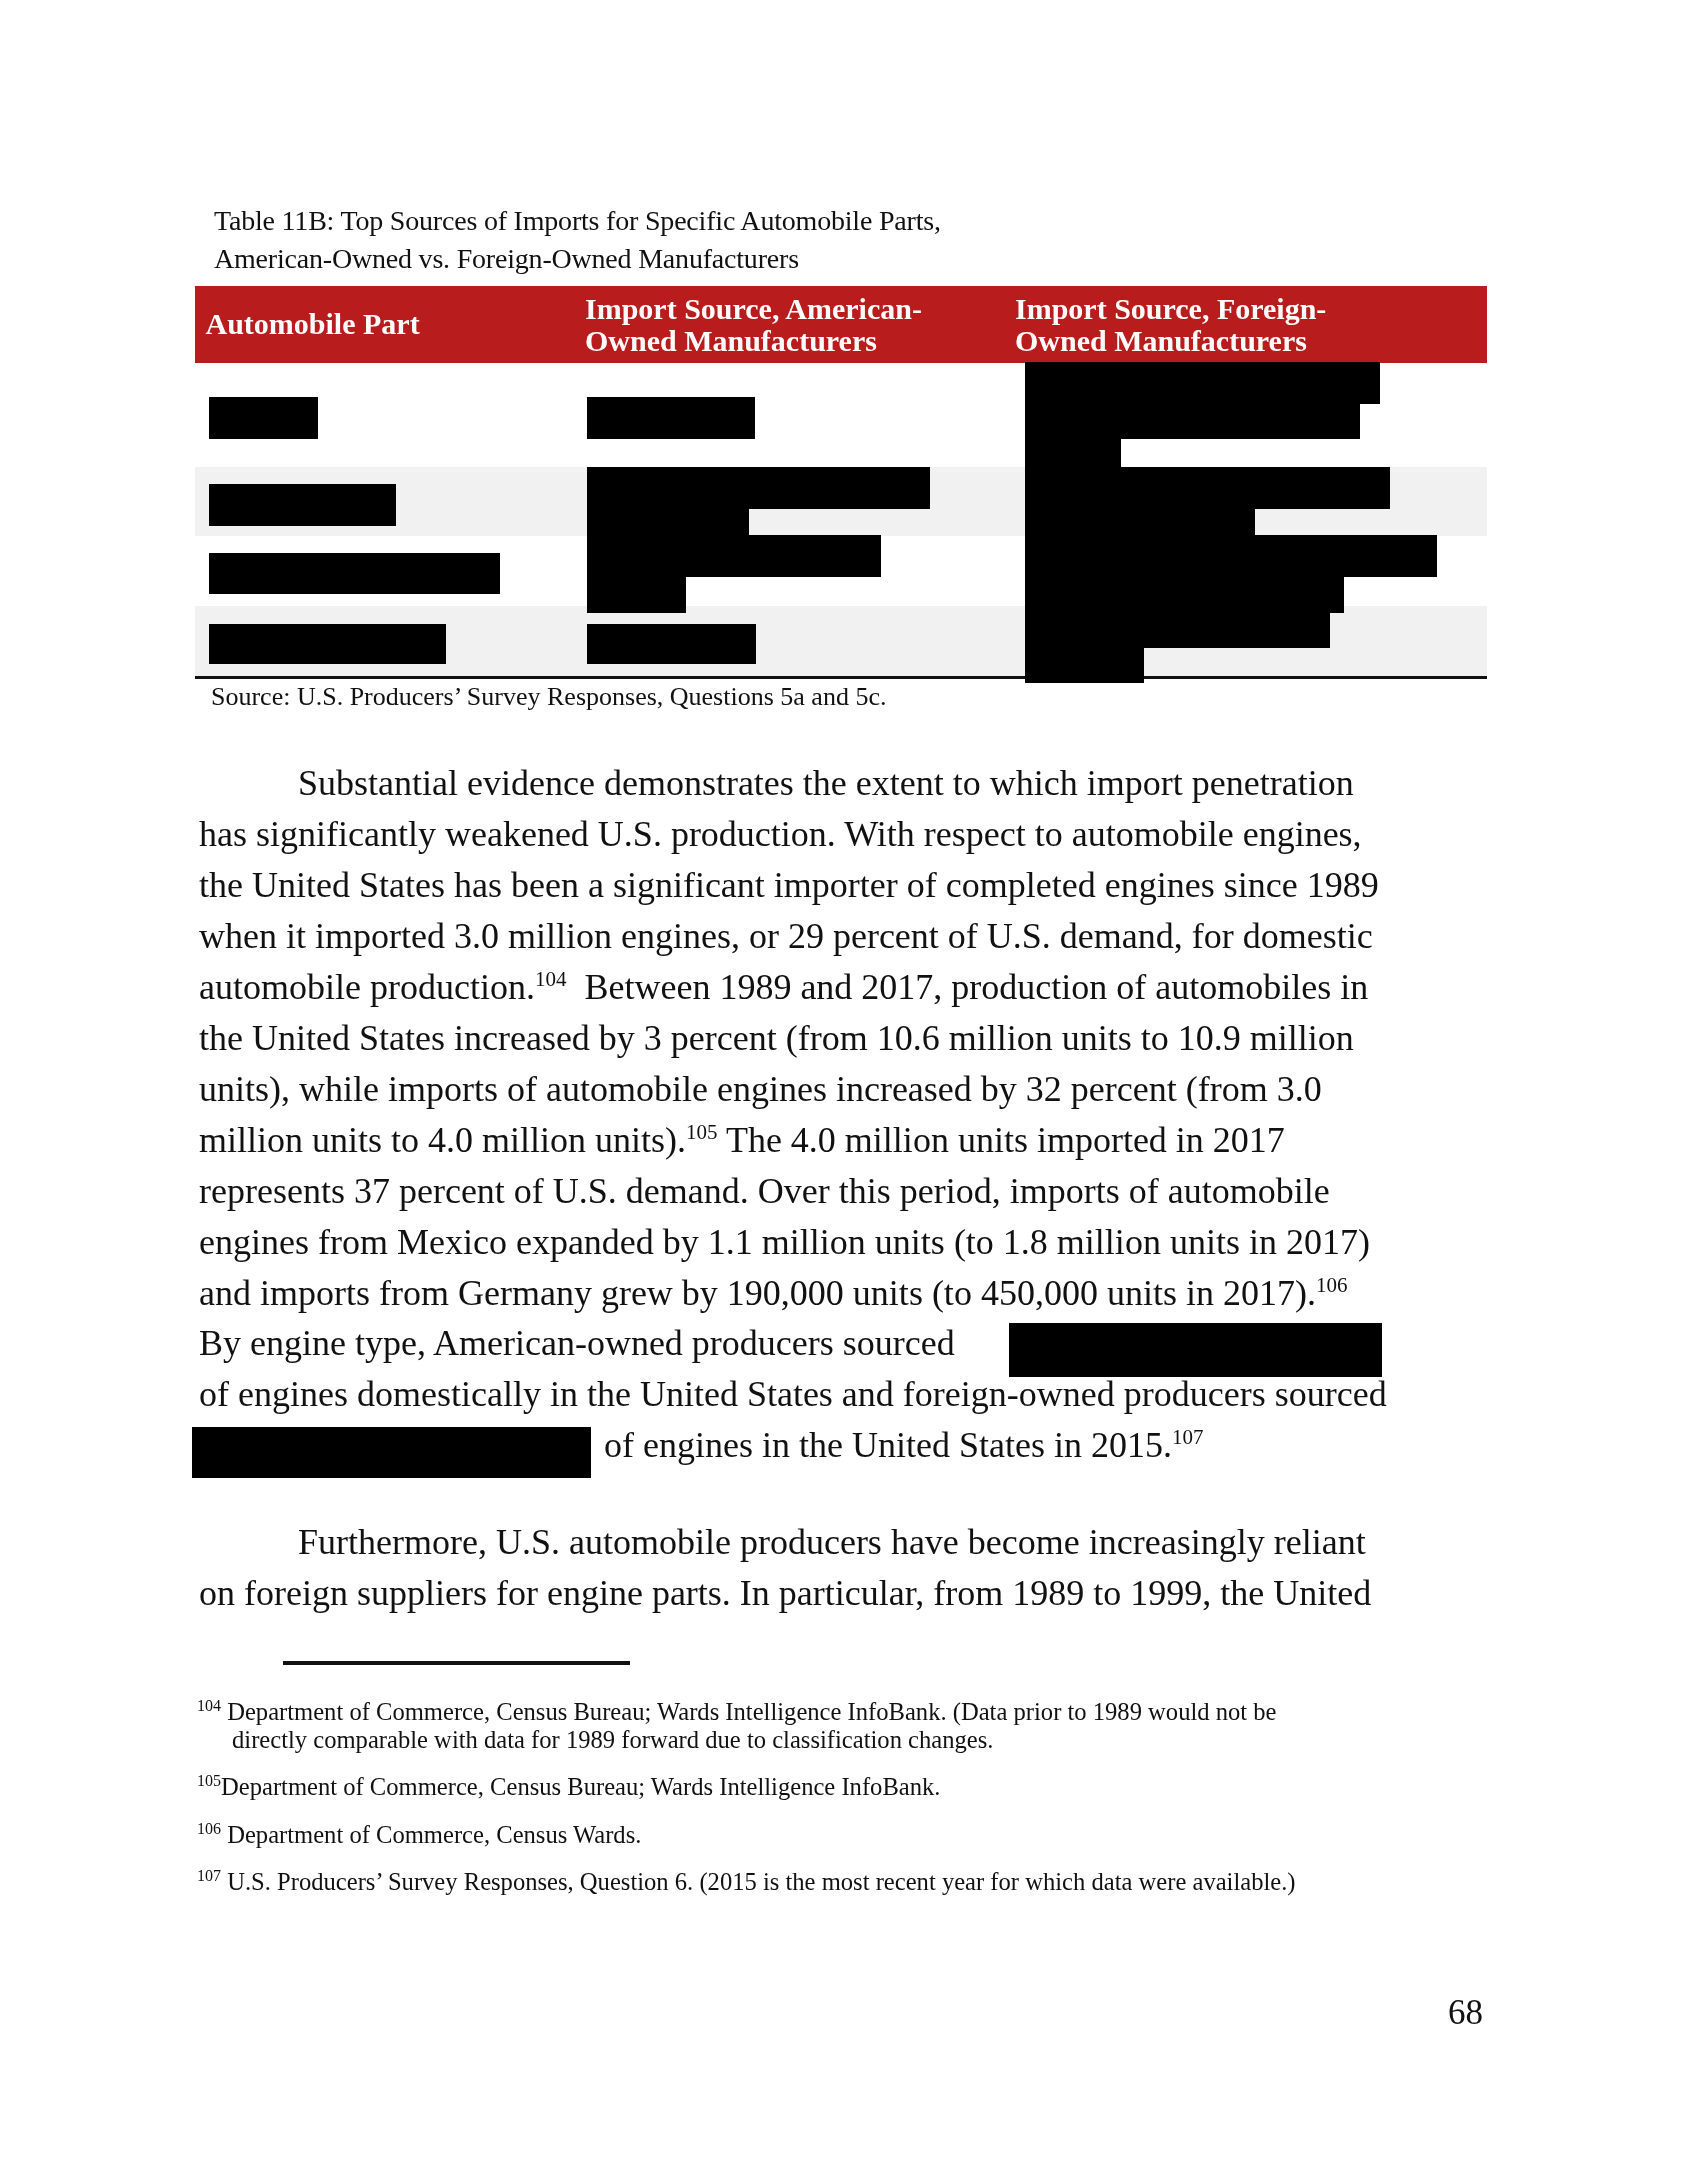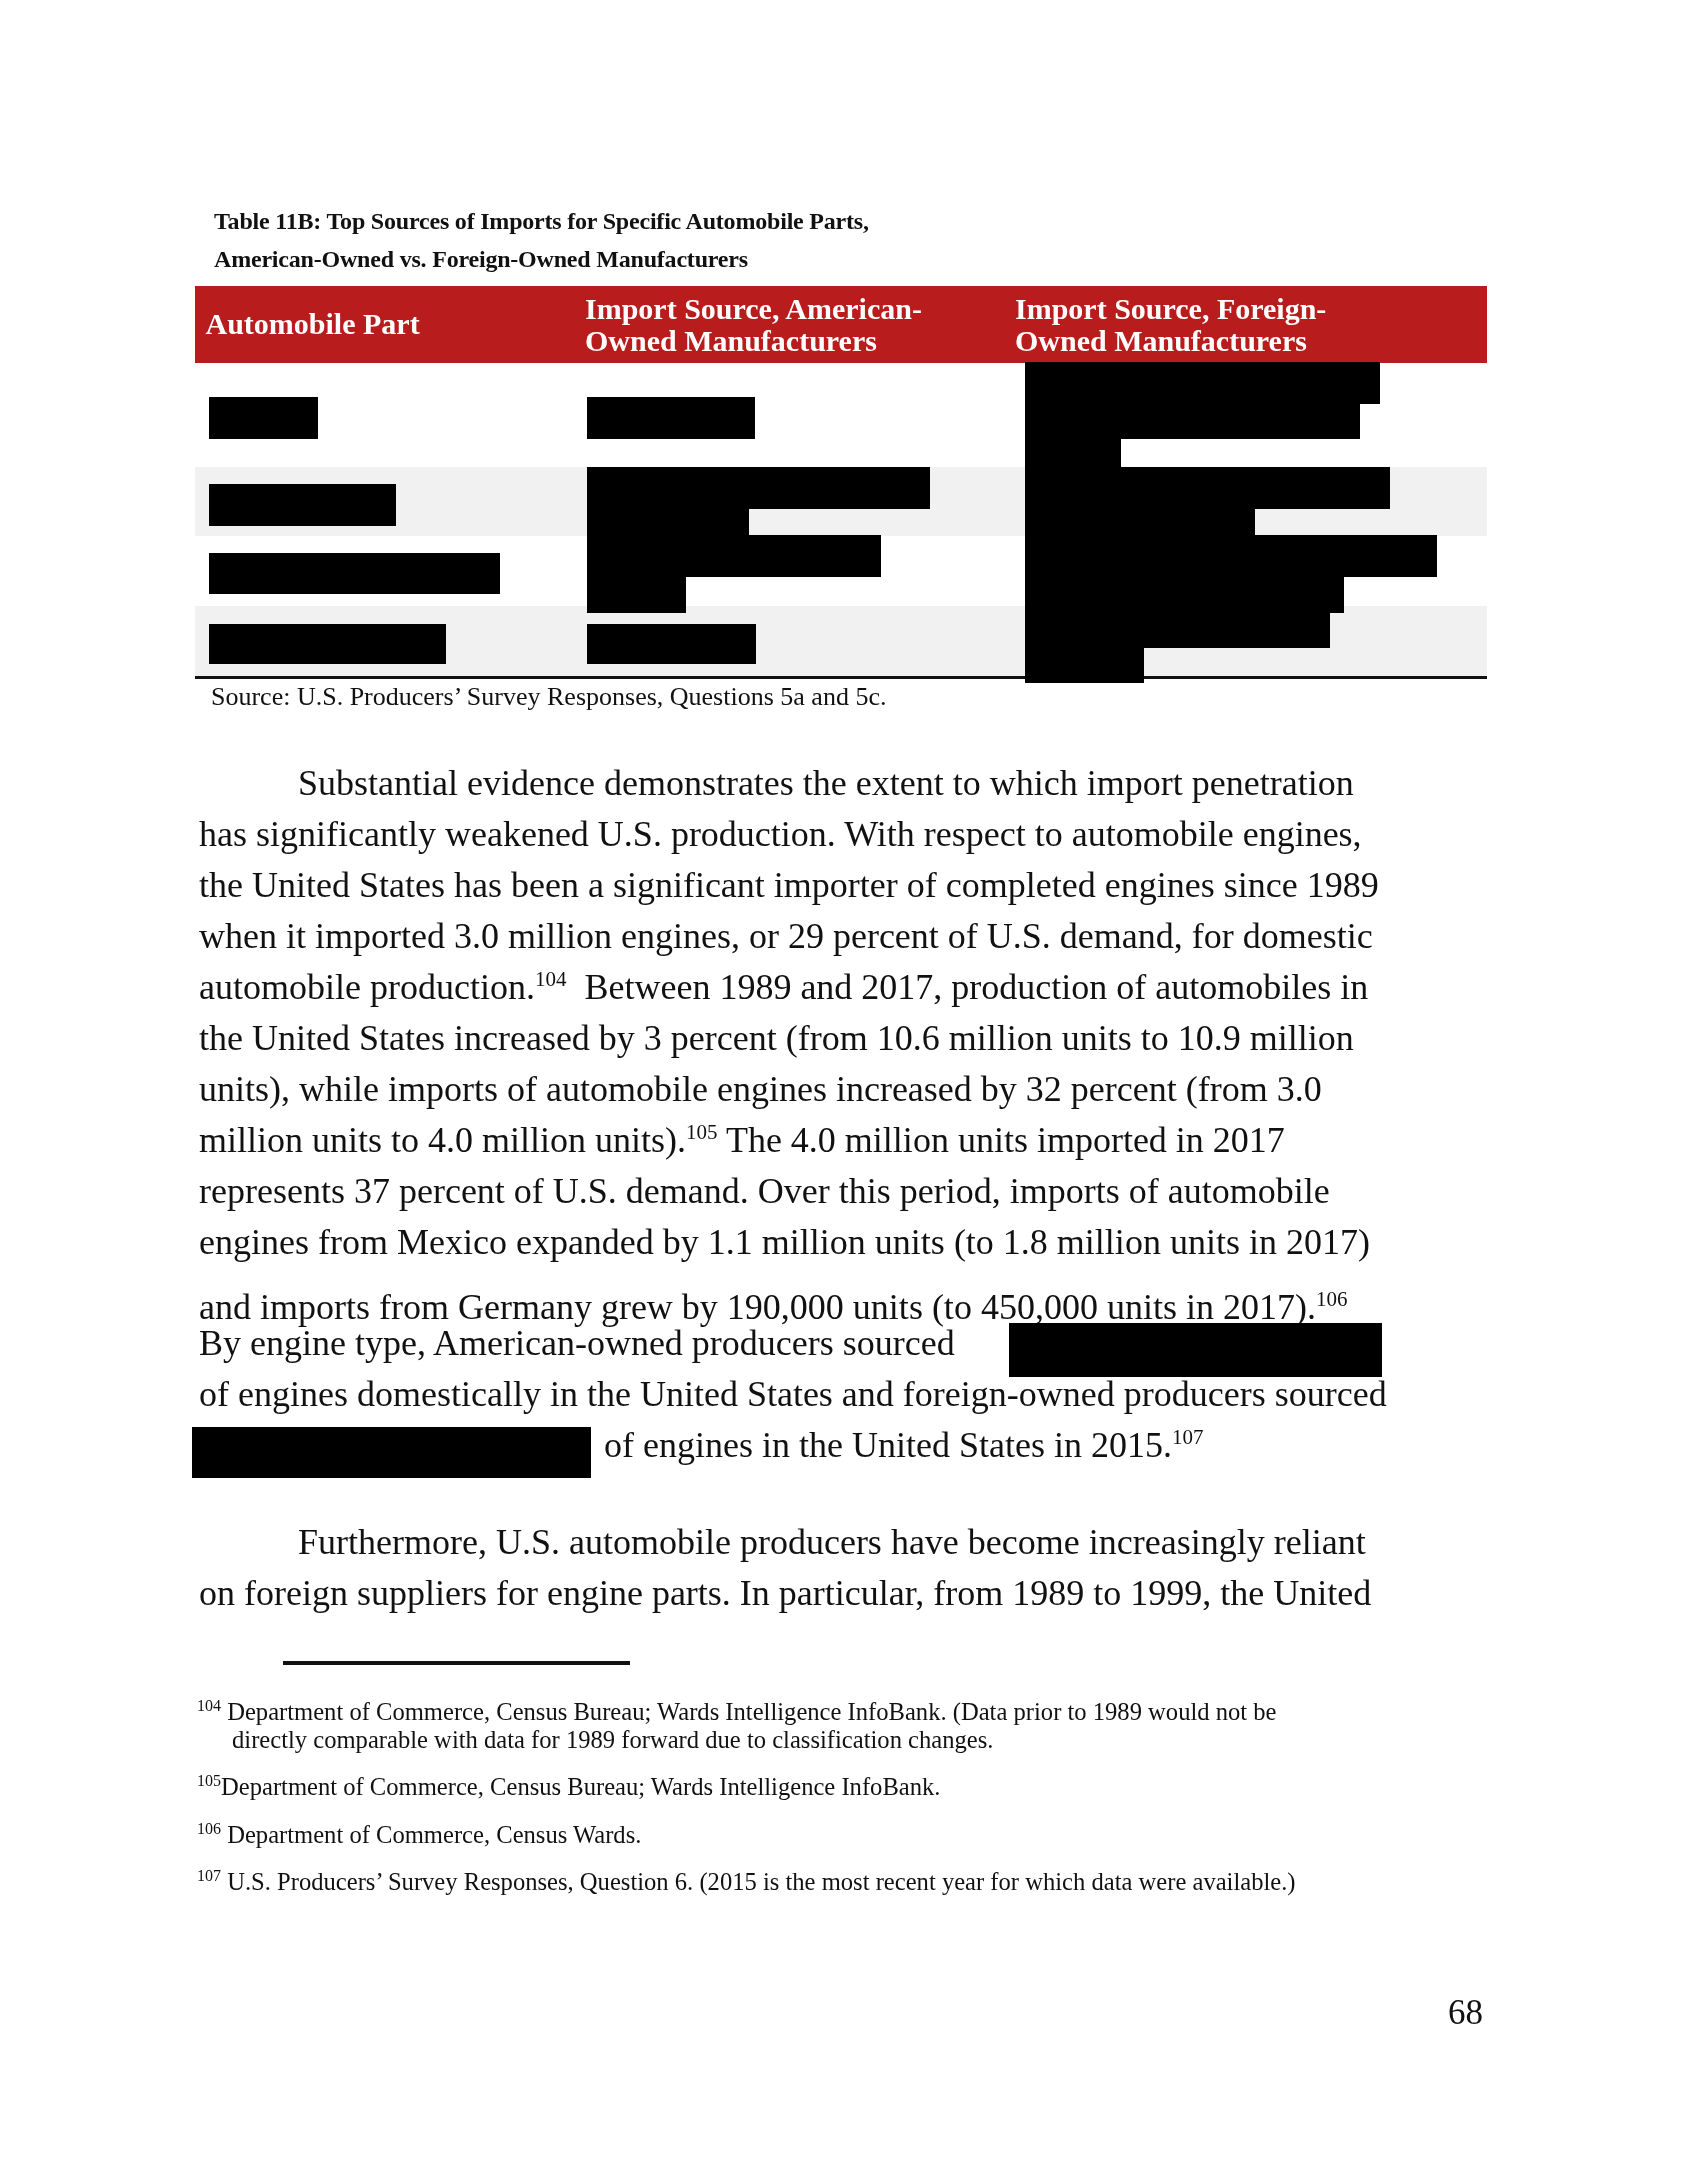--- a/index.html
+++ b/index.html
@@ -1,19 +1,19 @@
 <!DOCTYPE html>
 <html style="font-size:14px"><head>
 <meta charset="utf-8">
 <style>
   html, body { margin: 0; padding: 0; background: #ffffff; }
   body { width: 1685px; height: 2181px; position: relative; overflow: hidden;
          font-family: "Liberation Serif", "DejaVu Serif", serif; color: #111; }
   .abs { position: absolute; }
-  .title { left: 214px; font-size: 24px; font-weight: bold; line-height: 38px; white-space: nowrap; letter-spacing: -0.2px; text-align: center; }
+  .title { left: 214px; font-size: 28px; font-weight: normal; line-height: 38px; white-space: nowrap; letter-spacing: -0.2px; text-align: center; }
   .thead { left: 195px; top: 286px; width: 1292px; height: 77px; background: #b91c1c; }
   .th { position: absolute; color: #ffffff; font-weight: bold; font-size: 30px; line-height: 32px; white-space: pre-line; }
   .row { position: absolute; left: 195px; width: 1292px; }
   .row.alt { background: #f1f1f1; }
   .rule-bottom { left: 195px; top: 676px; width: 1292px; height: 2.6px; background: #111; }
   .redact { position: absolute; background: #000; }
   .source { left: 211px; top: 679px; font-size: 26px; line-height: 35px; white-space: nowrap; }
   .body-line { position: absolute; left: 199px; font-size: 36px; line-height: 51px; white-space: nowrap; }
   .sup { font-size: 21px; vertical-align: 13px; line-height: 0; }
   .fn-rule { left: 283px; top: 1661px; width: 347px; height: 3.5px; background: #111; }
@@ -70,21 +70,21 @@
 <div class="body-line" style="top:758px; left:298px;text-align:center;">Substantial evidence demonstrates the extent to which import penetration</div>
 <div class="body-line" style="top:809px;">has significantly weakened U.S. production.  With respect to automobile engines,</div>
 <div class="body-line" style="top:860px;">the United States has been a significant importer of completed engines since 1989</div>
 <div class="body-line" style="top:911px;">when it imported 3.0 million engines, or 29 percent of U.S. demand, for domestic</div>
 <div class="body-line" style="top:962px;"><span>automobile production.</span><span class="sup">104</span><span style="white-space:pre">  Between 1989 and 2017, production of automobiles in</span></div>
 <div class="body-line" style="top:1013px;">the United States increased by 3 percent (from 10.6 million units to 10.9 million</div>
 <div class="body-line" style="top:1064px;">units), while imports of automobile engines increased by 32 percent (from 3.0</div>
 <div class="body-line" style="top:1115px;"><span>million units to 4.0 million units).</span><span class="sup">105</span><span style="white-space:pre"> The 4.0 million units imported in 2017</span></div>
 <div class="body-line" style="top:1166px;">represents 37 percent of U.S. demand.  Over this period, imports of automobile</div>
 <div class="body-line" style="top:1217px;">engines from Mexico expanded by 1.1 million units (to 1.8 million units in 2017)</div>
-<div class="body-line" style="top:1268px;margin-top:14px;"><span>and imports from Germany grew by 190,000 units (to 450,000 units in 2017).</span><span class="sup">106</span></div>
+<div class="body-line" style="top:1268px;"><span>and imports from Germany grew by 190,000 units (to 450,000 units in 2017).</span><span class="sup">106</span></div>
 <div class="body-line" style="top:1318px;">By engine type, American-owned producers sourced</div>
 <div class="redact" style="left:1009px; top:1323px; width:373px; height:54px;"></div>
 <div class="body-line" style="top:1369px;">of engines domestically in the United States and foreign-owned producers sourced</div>
 <div class="redact" style="left:192px; top:1427px; width:399px; height:51px;"></div>
 <div class="body-line" style="top:1420px; left:604px;"><span>of engines in the United States in 2015.</span><span class="sup">107</span></div>
 
 <div class="body-line" style="top:1517px; left:298px;">Furthermore, U.S. automobile producers have become increasingly reliant</div>
 <div class="body-line" style="top:1568px;">on foreign suppliers for engine parts.  In particular, from 1989 to 1999, the United</div>
 
 <div class="abs fn-rule"></div>

